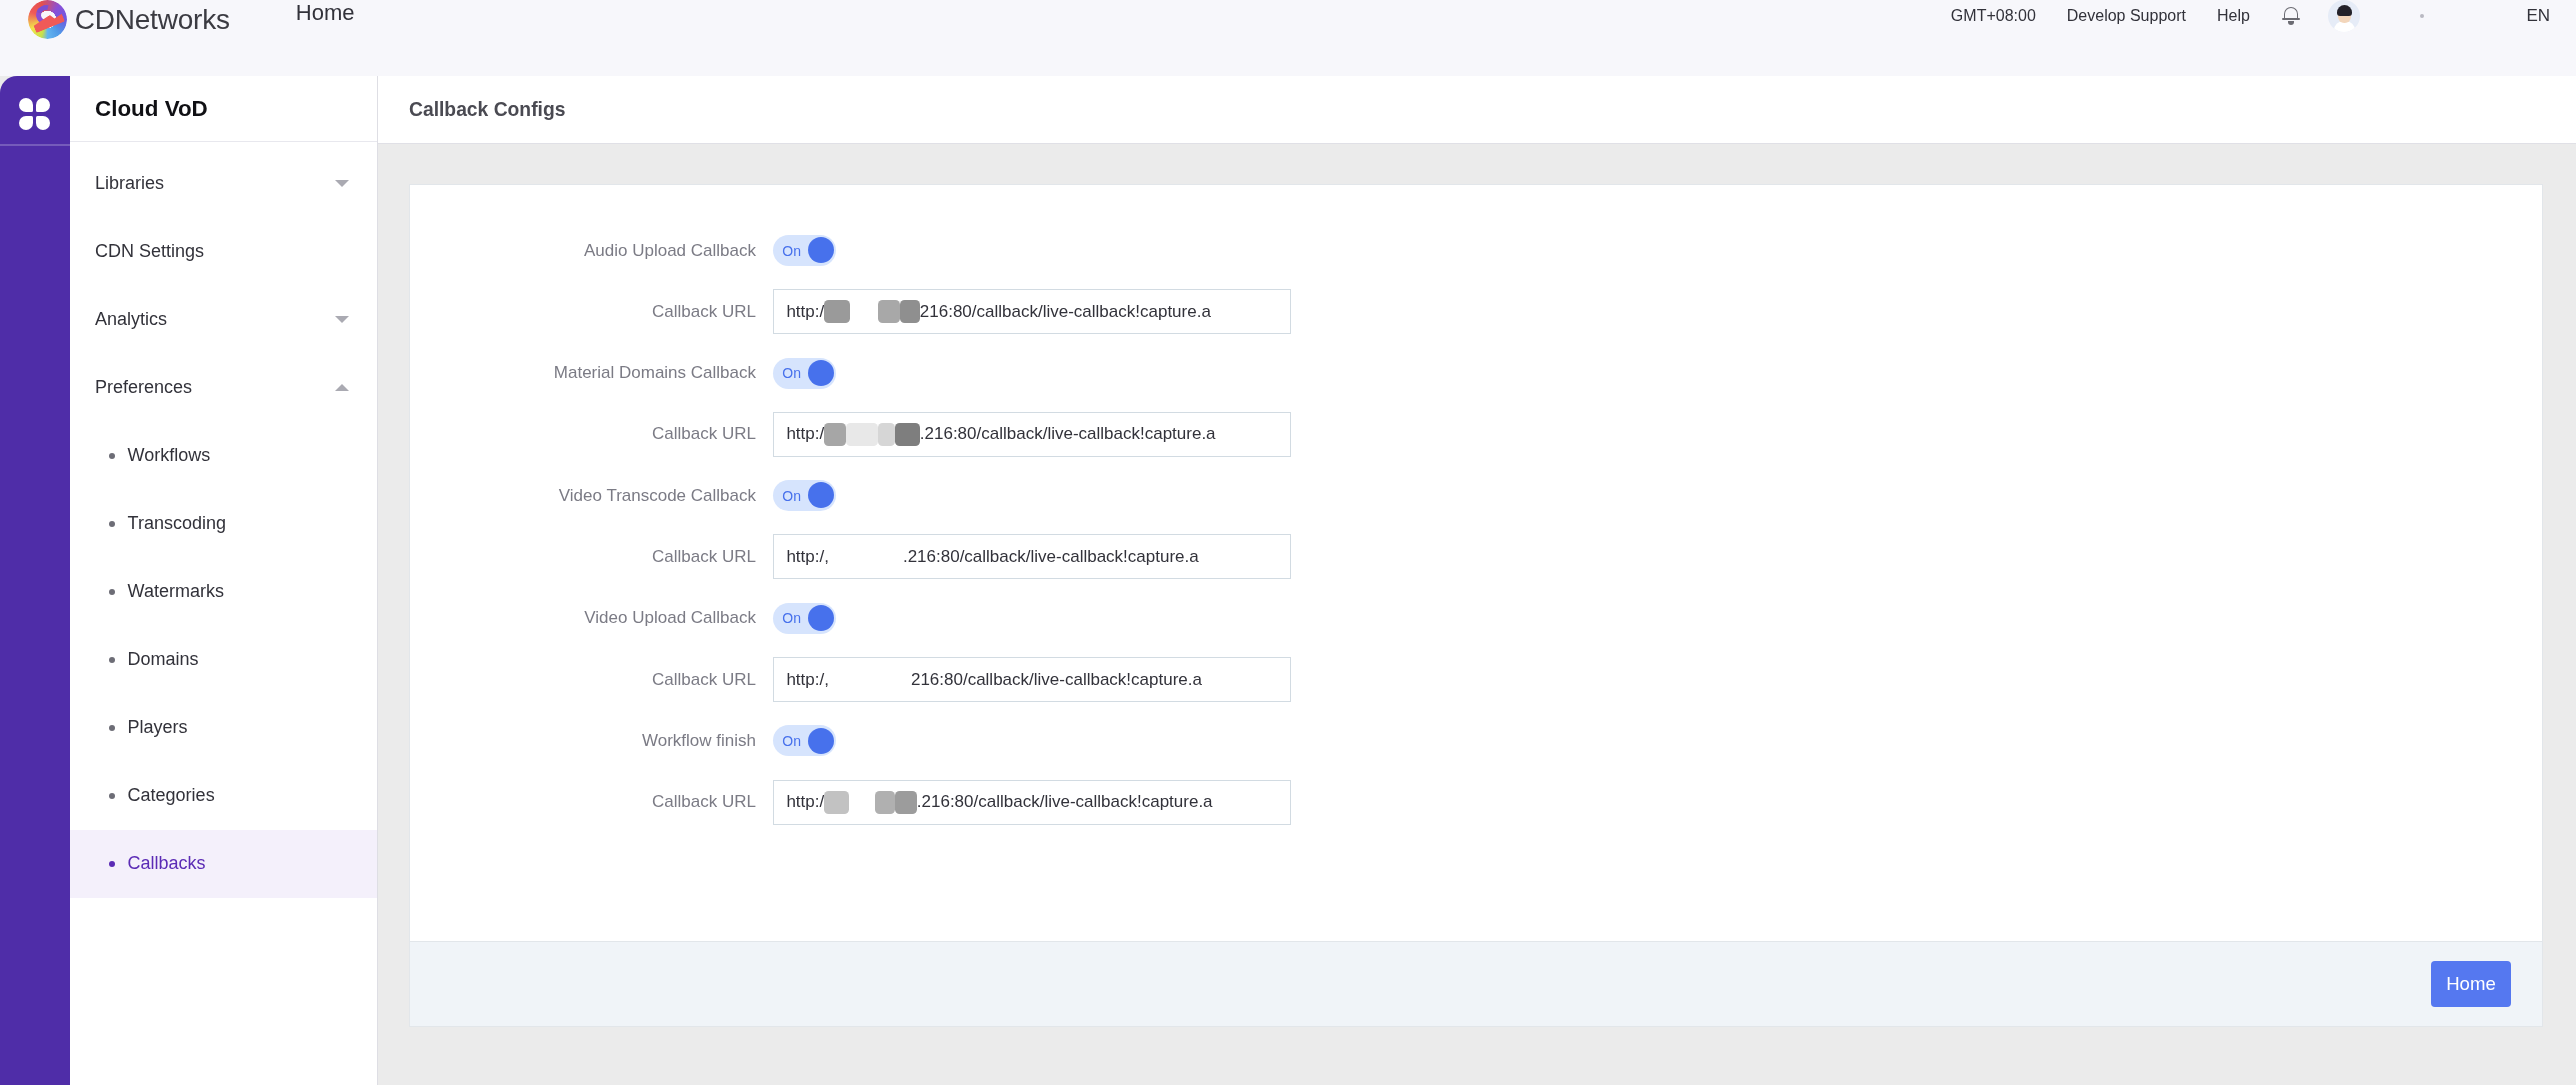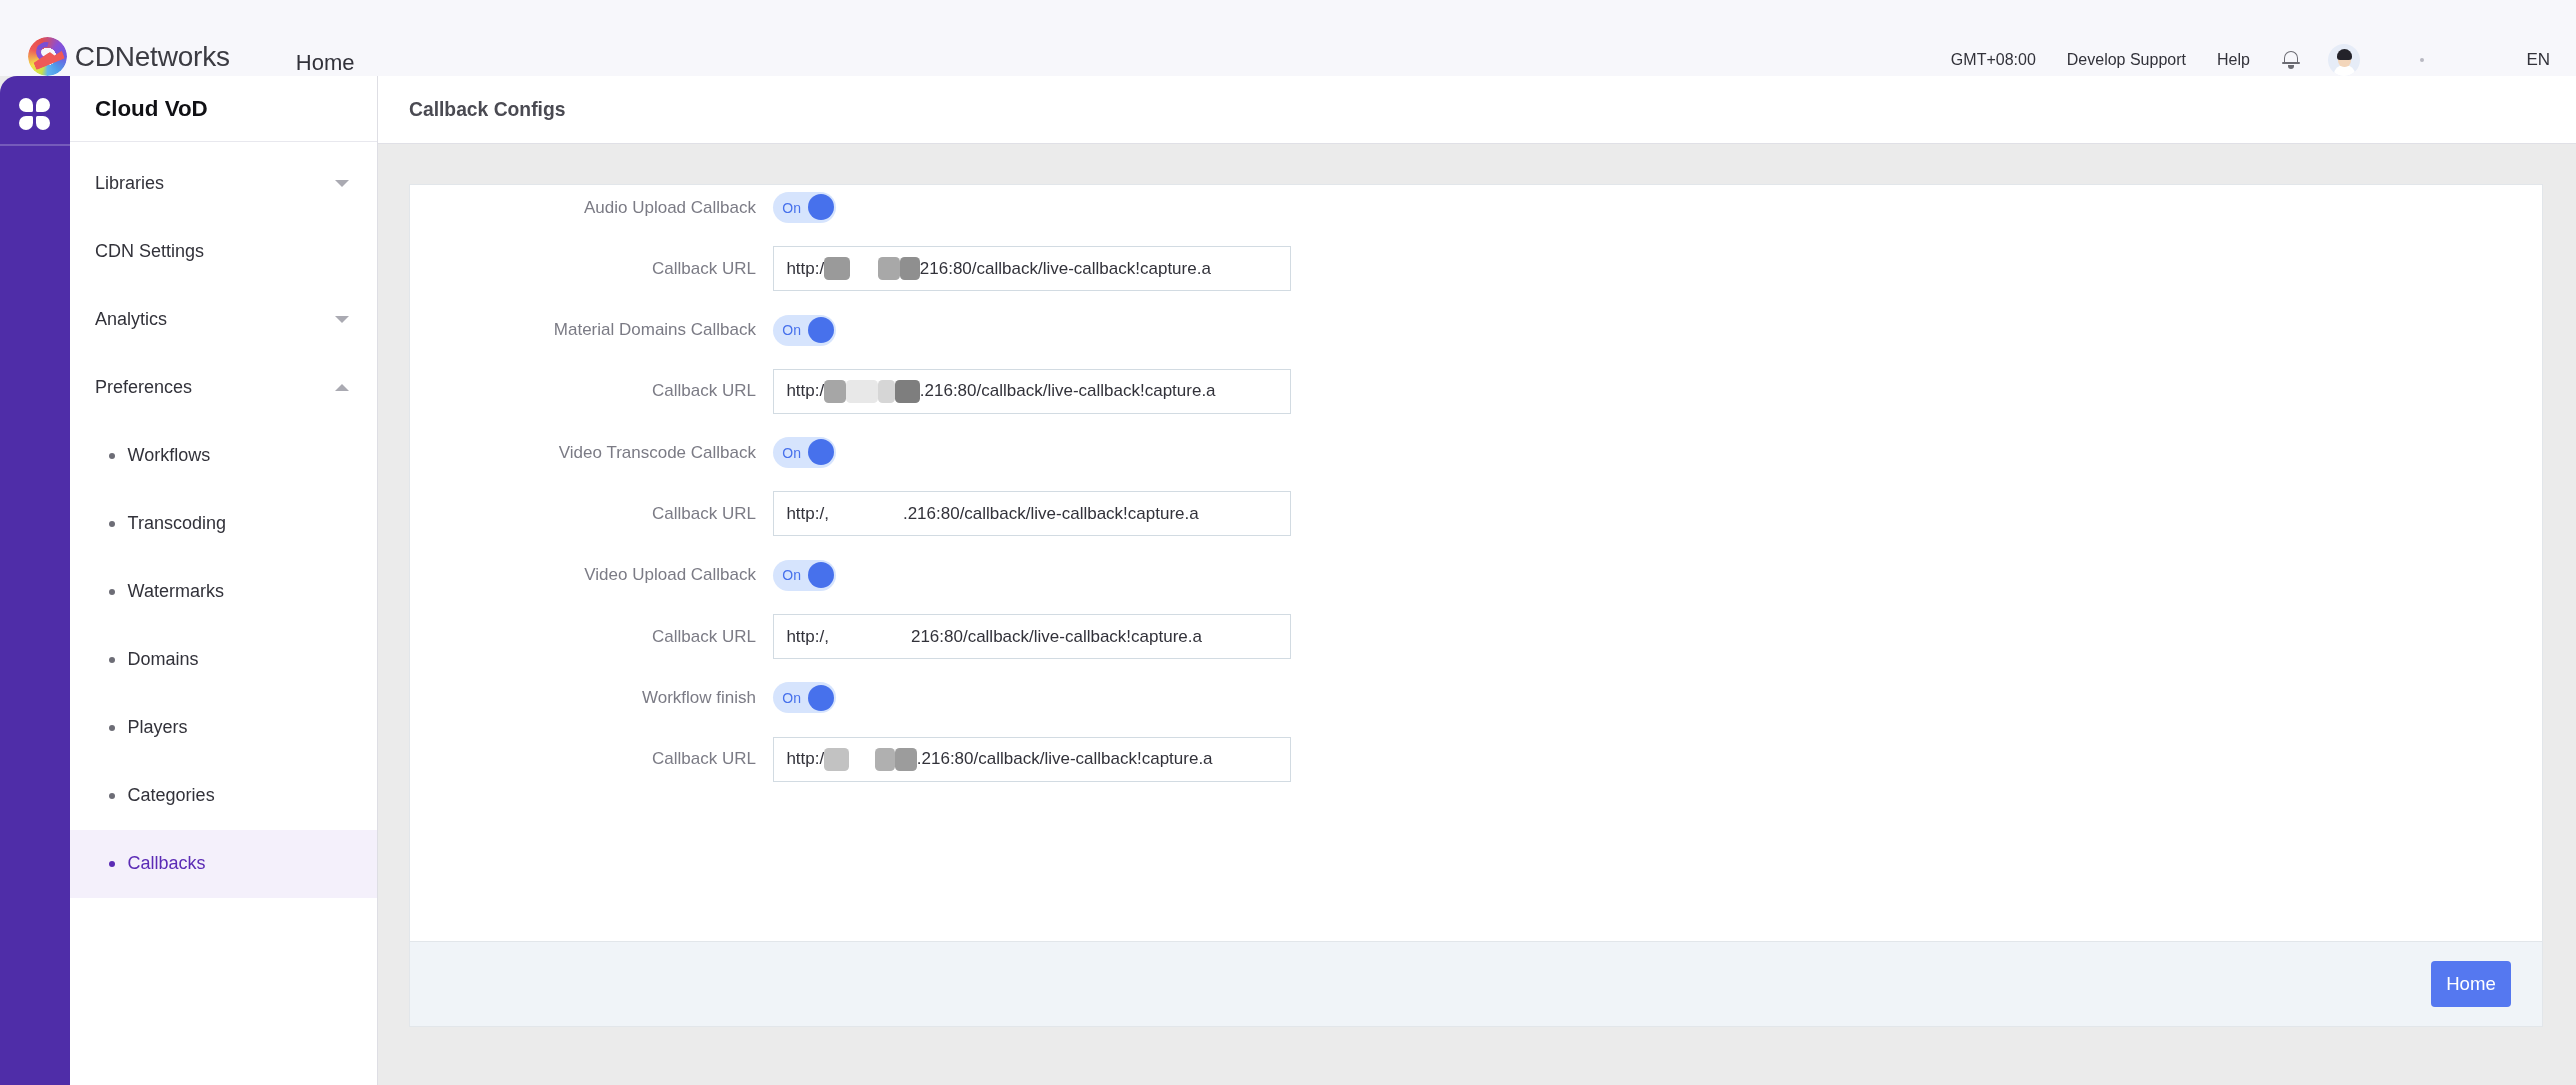--- a/index.html
+++ b/index.html
@@ -8,21 +8,21 @@
     font-family: "Liberation Sans", sans-serif;
     background: #ebebeb;
     overflow: hidden;
   }
 
   
   .topbar {
     position: absolute; top: 0; left: 0;
     width: 2576px; height: 76px;
     background: #f7f7fb;
-    display: flex; align-items: flex-end;
+    display: flex; align-items: flex-start;
   }
   .brand { display: flex; align-items: center; margin-left: 28px; }
   .brand-logo { width: 39px; height: 39px; position: relative; }
   .brand-logo .ring {
     position: absolute; inset: 0;
     border-radius: 50%;
     background:
       conic-gradient(from 200deg,
         #c9e04a 0deg, #f2e34a 40deg, #ef5a58 95deg,
         #e4504e 140deg, #8a4fd6 200deg, #6f5ae0 250deg,
@@ -182,21 +182,21 @@
     border-bottom: 0.8px solid #e0e0e6;
     font-size: 19.3px; font-weight: bold; color: #4a4a52;
   }
   .card {
     position: absolute; left: 31px; top: 108px;
     width: 2134px; height: 843px;
     background: #ffffff;
     border: 0.8px solid #e2e6ea;
     display: flex; flex-direction: column;
   }
-  .form-body { flex: 1; }
+  .form-body { flex: 1; padding-top: 43px; }
 
   .row {
     display: flex; align-items: center; margin-bottom: 9.3px;
   }
   .row .label {
     width: 363px; text-align: right; padding-right: 17px;
     font-size: 17px; color: #7b7b85; white-space: nowrap;
   }
   .toggle-row { height: 45px; }
   .url-row { height: 59px; }

